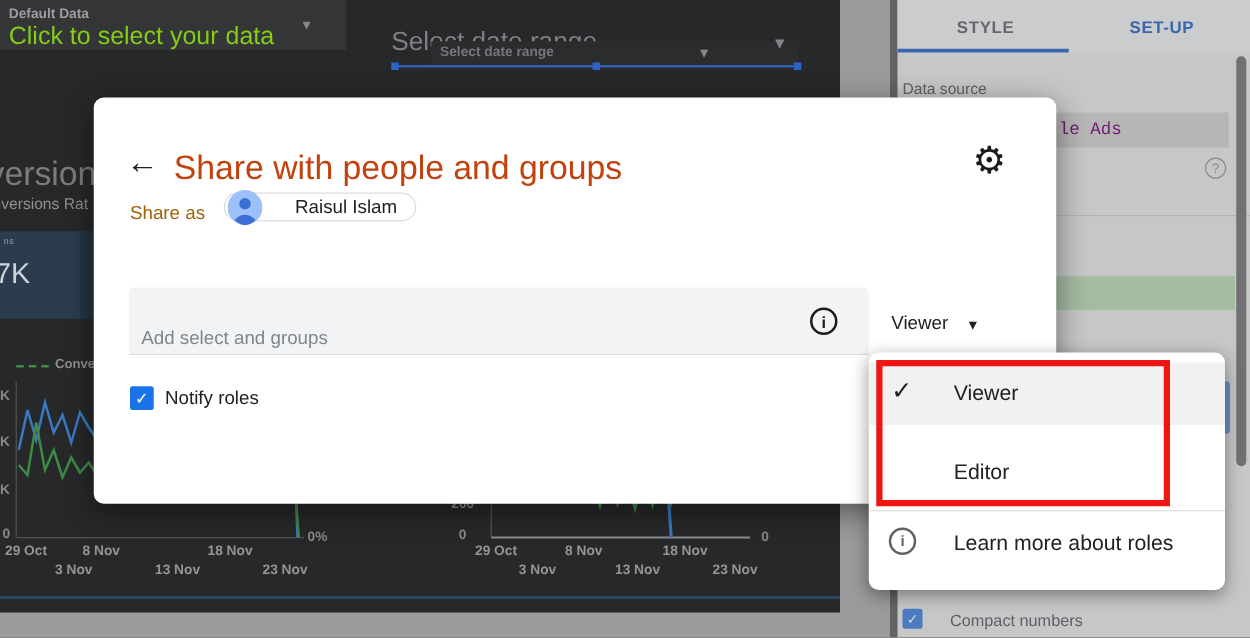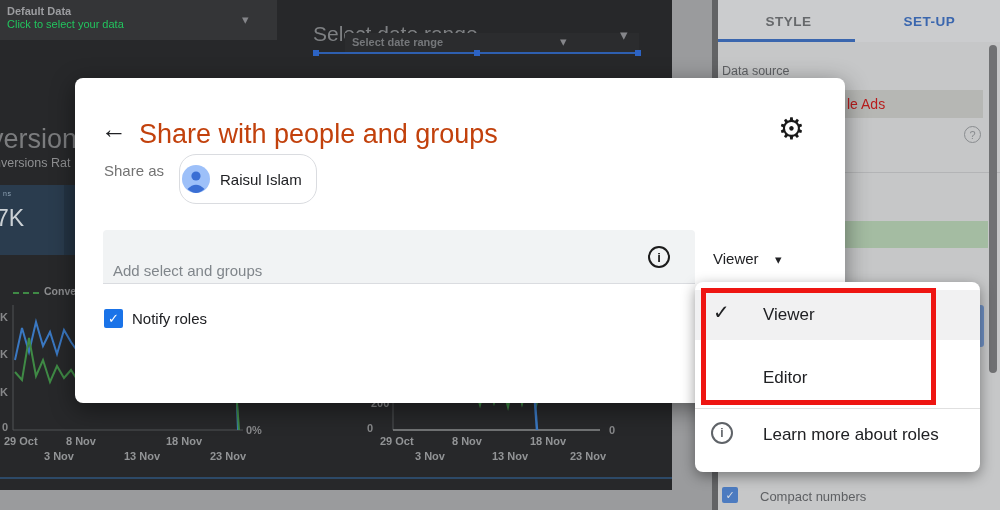--- a/index.html
+++ b/index.html
@@ -5,21 +5,21 @@
   * { margin:0; padding:0; box-sizing:border-box; }
   html,body { background:#9a9b9d; }
   body { font-family:"Liberation Sans", sans-serif; }
   .stage { position:relative; width:1000px; height:510px; overflow:hidden; background:#9a9b9d; }
 
   
   .canvas { position:absolute; left:0; top:20; width:672px; height:490px; background:#27282a; overflow:hidden; }
   .abs { position:absolute; }
   .data-control { left:0; top:8; width:277px; height:40px; background:#343537; }
   .dc-title { left:7px; top:5px; font-size:11px; font-weight:bold; color:#9c9da0; }
-  .dc-sub { left:7px; top:18px; font-size:11px; color:#22c55e; }
+  .dc-sub { left:7px; top:18px; font-size:20px; color:#84cc16; }
   .caret { color:#85868a; font-size:13px; line-height:13px; }
   .dr-big { left:313px; top:22px; font-size:21px; color:#7e8083; }
   .dr-box { left:345px; top:33px; width:294px; height:19px; background:#2b2c2e; }
   .dr-inner { left:352px; top:36px; font-size:11px; font-weight:bold; color:#75777a; }
   .sel-line { left:315px; top:52px; width:324px; height:2px; background:#2e5fb0; }
   .handle { width:6px; height:6px; background:#2c63c4; top:50px; }
   .cv-heading { left:-10px; top:124px; font-size:27px; font-weight:500; color:#7b7c7e; }
   .cv-subheading { left:-6px; top:156px; font-size:12.5px; color:#8f9092; }
   .tile { top:185px; width:78px; height:70px; background:#2a3c4e; }
   .tile2 { background:#243444; }
@@ -36,40 +36,40 @@
   
   .panel { position:absolute; left:712px; top:0; width:288px; height:510px; background:#c6c7c8; }
   .panel-strip { left:0; top:0; width:6px; height:510px; background:#626365; }
   .tabbar { left:6px; top:0; width:282px; height:42px; background:#cbccce; display:flex; position:absolute; }
   .tab { flex:1; display:flex; align-items:center; justify-content:center; font-size:13.5px; letter-spacing:.5px; font-weight:bold; }
   .tab.active { color:#3a66ae; }
   .tab.inactive { color:#66686b; }
   .tab-underline { left:6px; top:39px; width:137px; height:3px; background:#3a66ae; }
   .p-label { font-size:12.5px; color:#5f6164; }
   .ds-box { left:8px; top:90px; width:263px; height:28px; background:#b6b7b4; }
-  .ds-text { left:135px; top:96px; font-size:14px; color:#b91c1c; }
+  .ds-text { left:135px; top:96px; font-size:14px; color:#701a75;font-family:Liberation Mono, monospace; }
   .help-circle { left:252px; top:126px; width:17px; height:17px; border:1.5px solid #898c8f; border-radius:50%;
                  display:flex; align-items:center; justify-content:center; font-size:11px; color:#898c8f; }
   .p-divider { left:6px; top:172px; width:282px; height:1px; background:#b3b4b6; }
   .green-bar { left:28px; top:221px; width:248px; height:27px; background:#a4bca2; }
   .blue-strip { left:265px; top:305px; width:7px; height:42px; background:#6e8fc2; border-radius:3px; }
   .scrollbar { left:277px; top:45px; width:8px; height:328px; background:#707173; border-radius:4px; }
   .p-check { left:10px; top:487px; width:16px; height:16px; background:#4c7bc0; border-radius:2px;
              display:flex; align-items:center; justify-content:center; color:#d8dce2; font-size:11px; }
   .p-check-label { left:48px; top:489px; font-size:13px; color:#5e6063; }
 
   
   .modal { position:absolute; left:75px; top:78px; width:770px; height:325px; background:#ffffff;
            border-radius:8px; box-shadow:0 6px 24px rgba(0,0,0,.45); z-index:10; }
   .back-arrow { left:26px; top:38px; font-size:26px; color:#202124; line-height:26px; }
   .m-title { left:64px; top:41px; font-size:27px; color:#c2410c; }
   .gear { left:703px; top:36px; font-size:30px; color:#1a1a1a; line-height:30px; }
-  .share-as { left:29px; top:84px; font-size:15px; color:#737373; }
-  .chip { left:104px; top:76px; height:50px; border:1px solid #dadce0; border-radius:17px;
-          display:flex; align-items:center; padding:2px 14px 2px 2px; position:absolute; }
+  .share-as { left:29px; top:84px; font-size:15px; color:#a16207; }
+  .chip { left:104px; top:76px; height:23px; border:1px solid #dadce0; border-radius:17px;
+          display:flex; align-items:center; padding:2px 14px 2px 2px; position:absolute;gap:16px; }
   .chip-name { font-size:15px; color:#202124; margin-left:10px; }
   .people-input { left:28px; top:152px; width:592px; height:54px; background:#f1f3f4;
                   border-bottom:1px solid #dadce0; border-radius:4px 4px 0 0; }
   .placeholder { left:38px; top:184px; font-size:15px; color:#80868b; }
   .info-circle { left:573px; top:168px; width:22px; height:22px; border:2px solid #1b1b1b; border-radius:50%;
                  display:flex; align-items:center; justify-content:center; font-size:13px; font-weight:bold; color:#1b1b1b; }
   .role-label { left:638px; top:172px; font-size:15px; color:#202124; }
   .role-caret { left:700px; top:174px; font-size:13px; color:#202124; }
   .notify-box { left:29px; top:231px; width:19px; height:19px; background:#1a73e8; border-radius:2px;
                 display:flex; align-items:center; justify-content:center; color:#fff; font-size:13px; }
@@ -135,21 +135,21 @@
     <span class="abs axis-label" style="left:249px; top:385px;">200%</span>
     <span class="abs axis-label" style="left:246px; top:424px;">0%</span>
     <span class="abs rot" style="left:278px; top:402px;">Co</span>
     <span class="abs xlab" style="left:4px; top:435px;">29 Oct</span>
     <span class="abs xlab" style="left:66px; top:435px;">8 Nov</span>
     <span class="abs xlab" style="left:166px; top:435px;">18 Nov</span>
     <span class="abs xlab" style="left:44px; top:450px;">3 Nov</span>
     <span class="abs xlab" style="left:124px; top:450px;">13 Nov</span>
     <span class="abs xlab" style="left:210px; top:450px;">23 Nov</span>
 
-    <span class="abs axis-label" style="left:371px; top:397px;">200</span>
+    <span class="abs axis-label" style="left:361px; top:397px;">200</span>
     <span class="abs axis-label" style="left:367px; top:422px;">0</span>
     <span class="abs axis-label" style="left:609px; top:386px;">0.2</span>
     <span class="abs axis-label" style="left:609px; top:424px;">0</span>
     <span class="abs rot" style="left:630px; top:400px;">Av</span>
     <span class="abs xlab" style="left:380px; top:435px;">29 Oct</span>
     <span class="abs xlab" style="left:452px; top:435px;">8 Nov</span>
     <span class="abs xlab" style="left:530px; top:435px;">18 Nov</span>
     <span class="abs xlab" style="left:415px; top:450px;">3 Nov</span>
     <span class="abs xlab" style="left:492px; top:450px;">13 Nov</span>
     <span class="abs xlab" style="left:570px; top:450px;">23 Nov</span>

